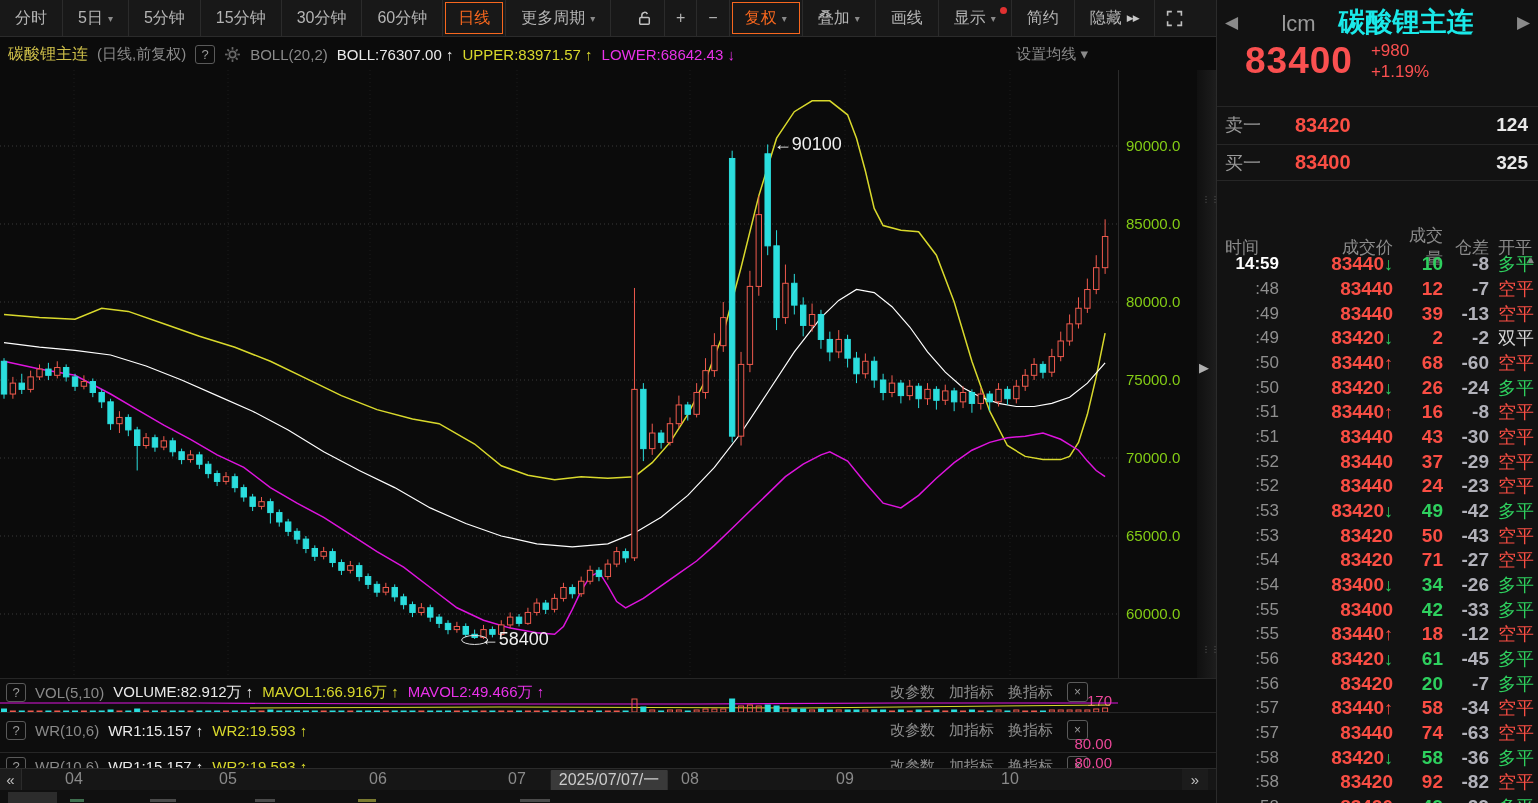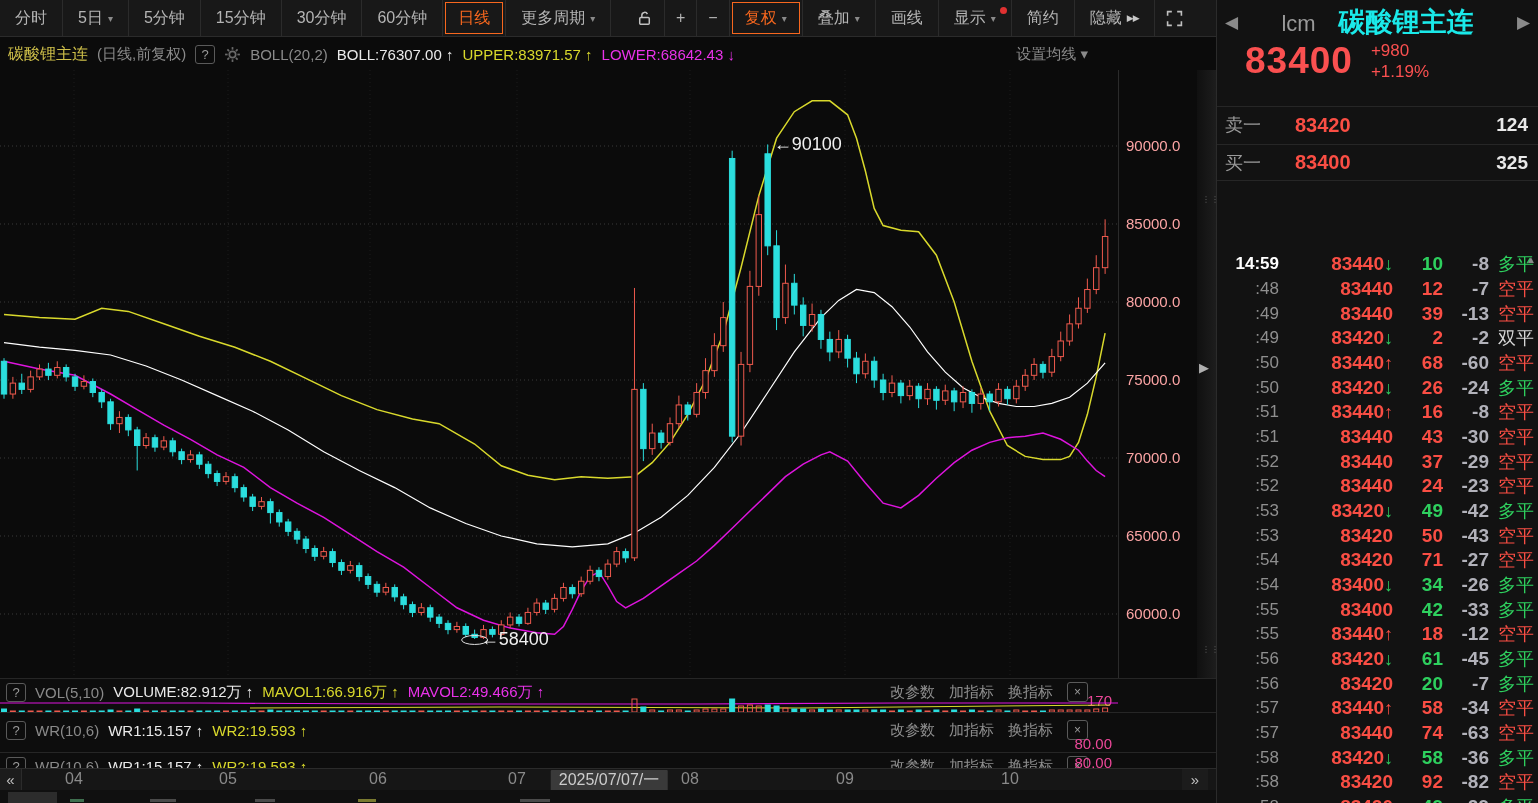--- a/index.html
+++ b/index.html
@@ -23,21 +23,21 @@
   .sym { color:#cfc04a; font-size:16px; }
   .dim { color:#8a8a8a; }
   .qbox { display:inline-flex; align-items:center; justify-content:center; width:20px; height:19px; border:1px solid #5a5a5a; border-radius:3px; color:#9a9a9a; font-size:13px; }
   .v-white { color:#eaeaea; } .v-yellow { color:#d9d92c; } .v-magenta { color:#e832e8; }
   #ma-set { position:absolute; right:128px; color:#8a8a8a; cursor:pointer;text-align:center; }
 
   
   #chart-wrap { position:absolute; left:0; top:70px; width:1216px; height:608px; }
   #plot { position:absolute; left:0; top:0; }
   #vdiv { position:absolute; left:1118px; top:70px; width:1px; height:698px; background:#2b2b2b; }
-  .ylab { position:absolute; left:1126px; width:80px; font-size:15px; color:#fca5a5; }
+  .ylab { position:absolute; left:1126px; width:80px; font-size:15px; color:#84cc16; }
   #collapse-strip { position:absolute; left:1197px; top:70px; width:19px; height:608px; background:linear-gradient(90deg,#101010,#1d1d1d); }
   #collapse-arrow { position:absolute; left:2px; top:290px; color:#b0b0b0; font-size:13px; cursor:pointer; }
   .grip { position:absolute; left:5px; width:9px; height:9px; color:#666; font-size:8px; line-height:3px; letter-spacing:1px; }
 
   
   .pane { position:absolute; left:0; width:1216px; border-top:1px solid #262626; overflow:hidden; background:#0d0d0d; }
   .pane-head { position:absolute; left:0; top:2px; height:22px; display:flex; align-items:center; gap:9px; padding-left:6px; font-size:15px; white-space:nowrap; }
   .pane-actions { position:absolute; right:128px; top:3px; display:flex; align-items:center; gap:14px; font-size:15px; color:#8f8f8f; }
   .xbox { display:inline-flex; align-items:center; justify-content:center; width:21px; height:20px; border:1px solid #5a5a5a; border-radius:3px; color:#9a9a9a; font-size:12px; cursor:pointer; }
   .pane-scale { position:absolute; right:104px; font-size:15px; color:#ec4899; }
@@ -694,20 +694,27 @@
     <div class="q-row" style="top:106px;">
       <span class="lbl">卖一</span>
       <span class="prc">83420</span>
       <span class="vol">124</span>
     </div>
     <div class="q-row" style="top:144px; border-bottom:1px solid #262626;">
       <span class="lbl">买一</span>
       <span class="prc">83400</span>
       <span class="vol">325</span>
     </div>
+    <div id="ticks-cols" class="tick-grid">
+      <span class="c c0">时间</span>
+      <span class="c">成交价</span>
+      <span class="c">成交量</span>
+      <span class="c">仓差</span>
+      <span class="c c4">开平</span>
+    </div>
     <div id="ticks-list">
         <div class="tick-row tick-grid">
           <span class="t">14:59</span>
           <span class="p">83440<span class="arr cg">↓</span></span>
           <span class="v cg">10</span>
           <span class="d">-8</span>
           <span class="f cg">多平</span>
         </div>
         <div class="tick-row tick-grid">
           <span class="t">:48</span>

